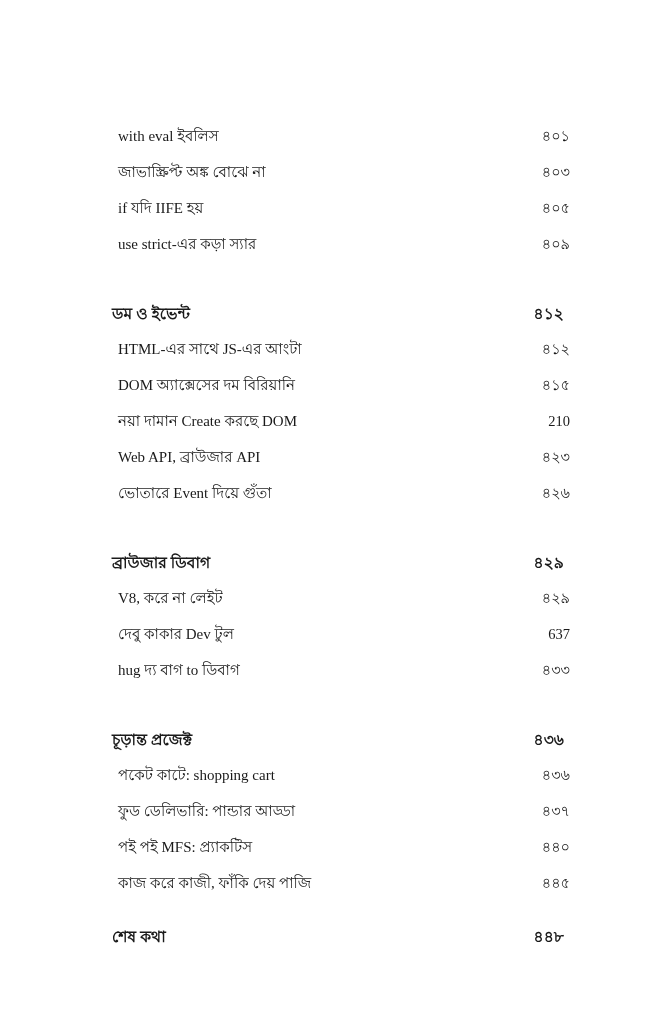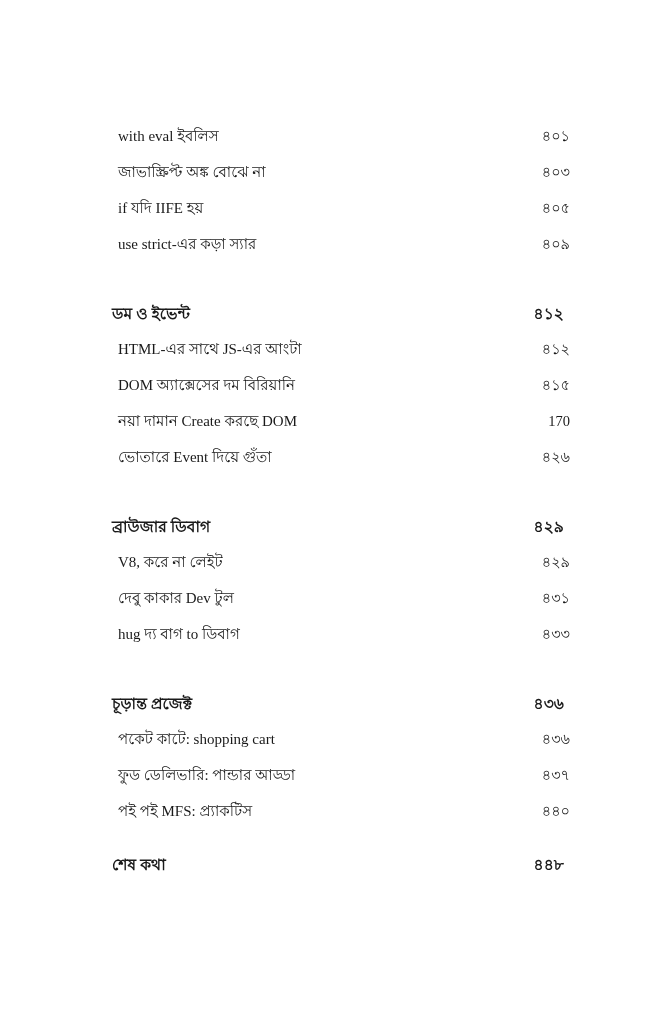--- a/index.html
+++ b/index.html
@@ -118,21 +118,26 @@
           <span class="page-num">৪১২</span>
         </div>
         <div class="toc-row entry">
           <span class="label">DOM অ্যাক্সেসের দম বিরিয়ানি</span>
           <span class="filler"></span>
           <span class="page-num">৪১৫</span>
         </div>
         <div class="toc-row entry">
           <span class="label">নয়া দামান Create করছে DOM</span>
           <span class="filler"></span>
-          <span class="page-num">170</span>
+          <span class="page-num">210</span>
+        </div>
+        <div class="toc-row entry">
+          <span class="label">Web API, ব্রাউজার API</span>
+          <span class="filler"></span>
+          <span class="page-num">৪২৩</span>
         </div>
         <div class="toc-row entry">
           <span class="label">ভোতারে Event দিয়ে গুঁতা</span>
           <span class="filler"></span>
           <span class="page-num">৪২৬</span>
         </div>
       </div>
       <div class="group">
         <div class="toc-row section-head">
           <span class="label">ব্রাউজার ডিবাগ</span>
@@ -140,21 +145,21 @@
           <span class="page-num">৪২৯</span>
         </div>
         <div class="toc-row entry">
           <span class="label">V8, করে না লেইট</span>
           <span class="filler"></span>
           <span class="page-num">৪২৯</span>
         </div>
         <div class="toc-row entry">
           <span class="label">দেবু কাকার Dev টুল</span>
           <span class="filler"></span>
-          <span class="page-num">৪৩১</span>
+          <span class="page-num">637</span>
         </div>
         <div class="toc-row entry">
           <span class="label">hug দ্য বাগ to ডিবাগ</span>
           <span class="filler"></span>
           <span class="page-num">৪৩৩</span>
         </div>
       </div>
       <div class="group">
         <div class="toc-row section-head">
           <span class="label">চূড়ান্ত প্রজেক্ট</span>
@@ -169,20 +174,25 @@
         <div class="toc-row entry">
           <span class="label">ফুড ডেলিভারি: পান্ডার আড্ডা</span>
           <span class="filler"></span>
           <span class="page-num">৪৩৭</span>
         </div>
         <div class="toc-row entry">
           <span class="label">পই পই MFS: প্র্যাকটিস</span>
           <span class="filler"></span>
           <span class="page-num">৪৪০</span>
         </div>
+        <div class="toc-row entry">
+          <span class="label">কাজ করে কাজী, ফাঁকি দেয় পাজি</span>
+          <span class="filler"></span>
+          <span class="page-num">৪৪৫</span>
+        </div>
       </div>
       <div class="group">
         <div class="toc-row section-head standalone-head">
           <span class="label">শেষ কথা</span>
           <span class="filler"></span>
           <span class="page-num">৪৪৮</span>
         </div>
       </div>
     </div>
 </div>

